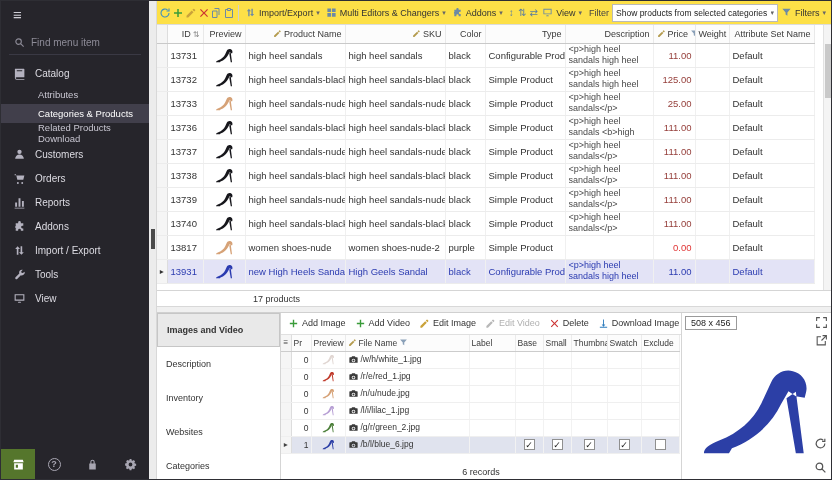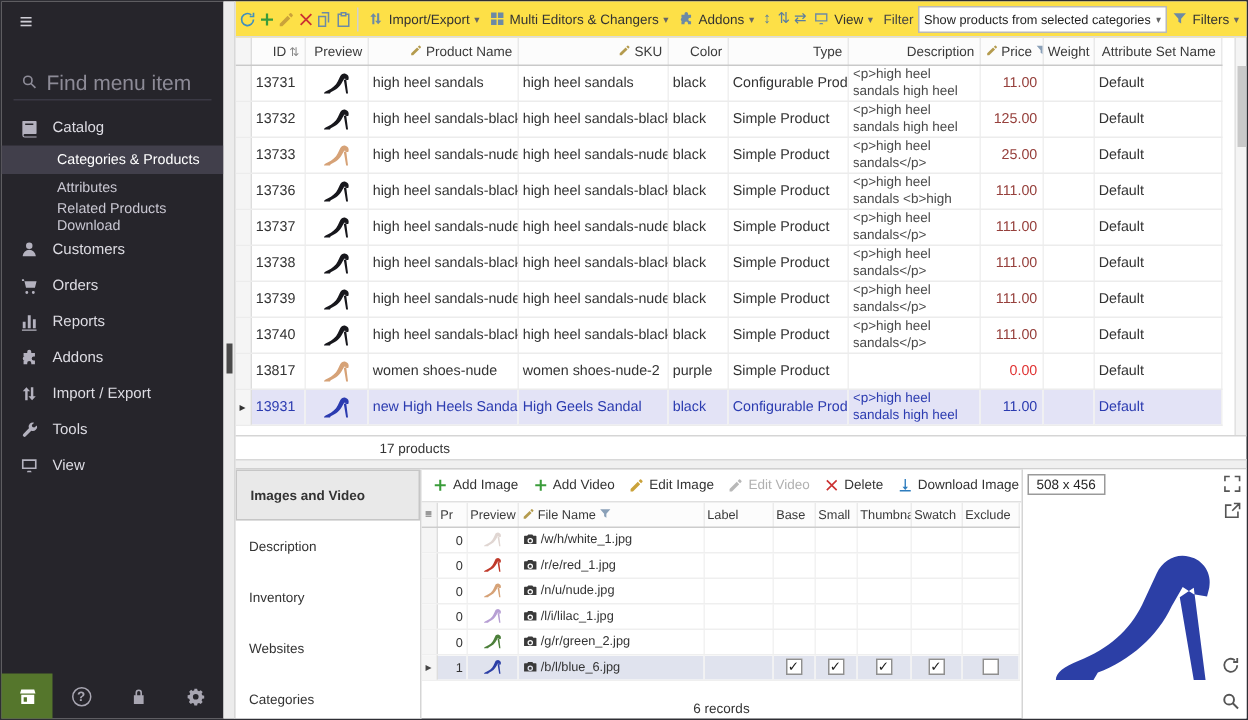--- a/index.html
+++ b/index.html
@@ -4,21 +4,21 @@
 <style>
 *{box-sizing:border-box;margin:0;padding:0}
 html,body{width:832px;height:480px}
 body{font-family:"Liberation Sans","DejaVu Sans",sans-serif;font-size:10px;color:#333;background:#fff;overflow:hidden}
 button{border:none;background:none;font-family:inherit;cursor:pointer}
 .window{width:832px;height:480px;border:1px solid #2e2e34;display:flex;background:#fff}
 .ic{width:13px;height:13px;flex:none;vertical-align:middle}
 
 .sidebar{width:148px;background:#26252b;color:#dddce3;display:flex;flex-direction:column;flex:none}
 .sb-burger{height:26px;display:flex;align-items:center;padding:0 12px;font-size:15px;color:#cfced6;cursor:pointer}
-.sb-search{height:24px;margin:16px 8px 6px;display:flex;align-items:center;gap:6px;padding:0 5px;color:#8d8b97;border-bottom:1px solid #3a3944;font-size:14px;cursor:text}
+.sb-search{height:24px;margin:4px 8px 6px;display:flex;align-items:center;gap:6px;padding:0 5px;color:#8d8b97;border-bottom:1px solid #3a3944;font-size:10px;cursor:text}
 .sb-search .ic{width:11px;height:11px}
 .sb-menu{flex:1;overflow:hidden}
 .sb-item{height:24px;display:flex;align-items:center;gap:9px;padding:0 12px;cursor:pointer;font-size:10px}
 .sb-item .ic{color:#b4b2bf}
 .sb-ic,.ddic{display:flex;align-items:center}
 .sb-item.child{height:19px;padding-left:37px;font-size:9.5px;color:#c9c7d2}
 .sb-item.selected{background:#413f4b;color:#fff}
 .sb-footer{height:30px;display:flex;align-items:stretch;margin-top:auto}
 .sb-foot-btn{flex:1;display:flex;align-items:center;justify-content:center;color:#a8a6b2;cursor:pointer}
 .sb-foot-btn.store{background:#55762c;color:#fff;flex:0 0 34px}
@@ -196,25 +196,25 @@
     </div>
     <nav class="sb-menu" id="sb-menu">
         <div class="sb-item">
           <span class="sb-ic">
             <svg class="ic">
               <use href="#sym-catalog"></use>
             </svg>
           </span>
           <span>Catalog</span>
         </div>
+        <div class="sb-item child">
+          <span>Attributes</span>
+        </div>
         <div class="sb-item child selected">
           <span>Categories &amp; Products</span>
-        </div>
-        <div class="sb-item child">
-          <span>Attributes</span>
         </div>
         <div class="sb-item child">
           <span>Related Products Download</span>
         </div>
         <div class="sb-item">
           <span class="sb-ic">
             <svg class="ic">
               <use href="#sym-person"></use>
             </svg>
           </span>

